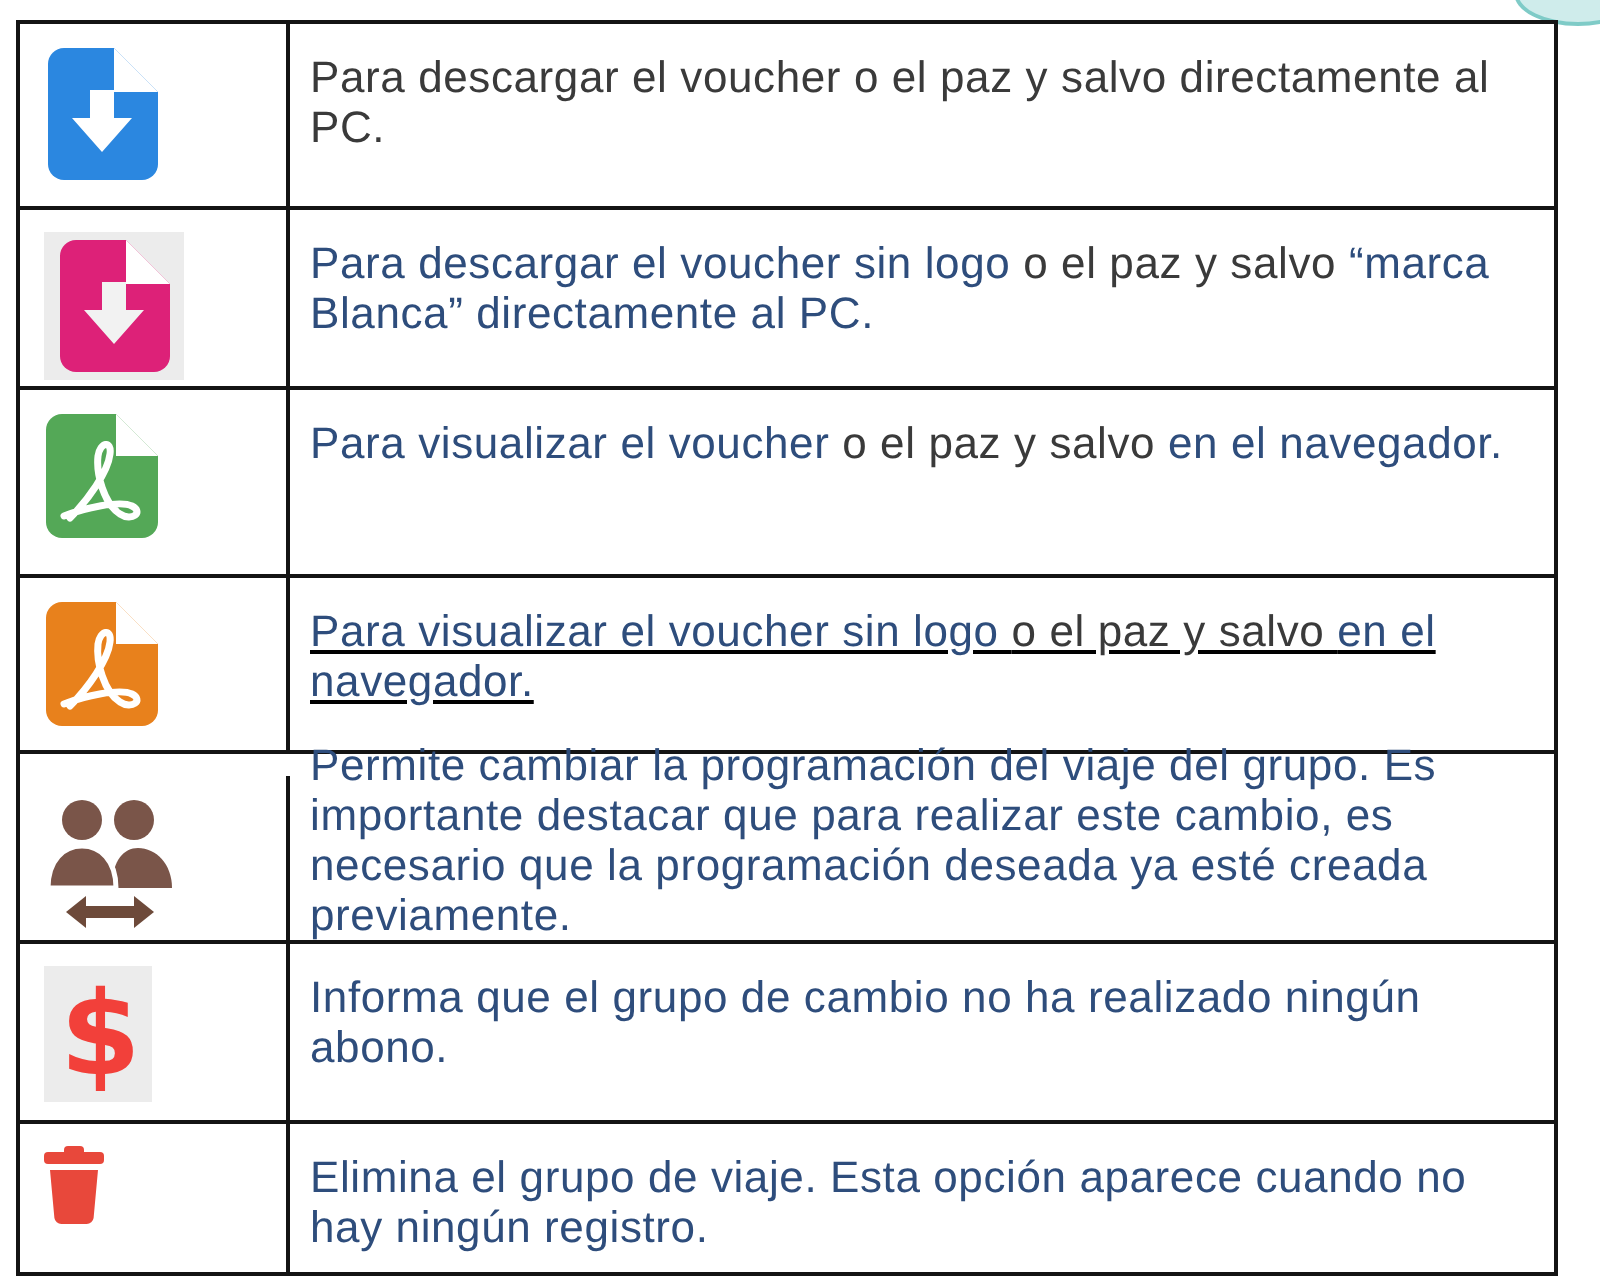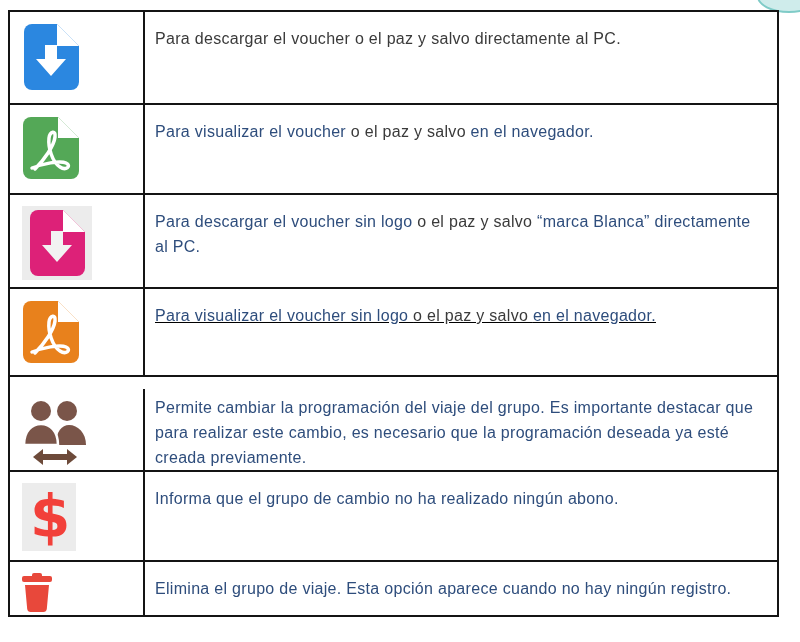--- a/index.html
+++ b/index.html
@@ -18,35 +18,35 @@
     border:2px solid var(--border);box-sizing:border-box;background:#fff;
   }
   .row{display:flex;border-bottom:2px solid var(--border);box-sizing:content-box;}
   .row:last-child{border-bottom:none;}
   .row:nth-child(1){height:91px;}
   .row:nth-child(2){height:88px;}
   .row:nth-child(3){height:92px;}
   .row:nth-child(4){height:86px;text-decoration:underline;}
   .row:nth-child(5){height:93px;align-items:flex-end;}
   .row:nth-child(6){height:88px;}
-  .row:nth-child(7){height:53px;}
+  .row:nth-child(7){height:74px;}
   .icon-cell{
     width:135px;border-right:2px solid var(--border);box-sizing:border-box;
     padding:11px 0 0 12px;flex:0 0 auto;
   }
   .icon-wrap{display:inline-block;line-height:0;}
   .icon-wrap.gray{background:var(--icon_bg_gray);padding:3px 6px;}
   .dollar-glyph{
     display:inline-block;line-height:62px;font-size:58px;font-weight:700;
     font-family:"DejaVu Sans", sans-serif;color:var(--red_dollar);
     padding:0 2px;letter-spacing:-2px;
   }
   .text-cell{
     flex:1 1 auto;padding:14px 18px 0 10px;box-sizing:border-box;
-    font-size:16px;line-height:25px;letter-spacing:0.3px;
+    font-size:22px;line-height:25px;letter-spacing:0.3px;
   }
   .desc{margin:0;}
   .tone-navy{color:var(--navy);}
   .tone-dark{color:var(--dark);}
 </style>
 </head>
 <body>
 
 <div class="page">
   <div class="bubble"></div>
@@ -59,41 +59,41 @@
     <path d="M23 22 h12 v14 h9 L29 53 L14 36 h9 z" fill="#ffffff"></path>
   </svg></span>
     </div>
     <div class="text-cell">
       <p class="desc"><span class="tone-dark">Para descargar el voucher o el paz y salvo directamente al PC.</span></p>
     </div>
   </div>
 
   <div class="row">
     <div class="icon-cell">
+      <span class="icon-wrap gray"><svg width="58" height="68" viewBox="0 0 58 68">
+    <path d="M10 1 h25 L57 23 v36 a8 8 0 0 1 -8 8 H10 a8 8 0 0 1 -8 -8 V9 a8 8 0 0 1 8 -8 z" fill="#dd2178"></path>
+    <path d="M35 1 L57 23 H35 z" fill="#ffffff"></path>
+    <path d="M23 22 h12 v14 h9 L29 53 L14 36 h9 z" fill="#f2f2f2"></path>
+  </svg></span>
+    </div>
+    <div class="text-cell">
+      <p class="desc"><span class="tone-navy">Para descargar el voucher sin logo </span><span class="tone-dark">o el paz y salvo </span><span class="tone-navy">“marca Blanca” directamente al PC.</span></p>
+    </div>
+  </div>
+
+  <div class="row">
+    <div class="icon-cell">
       <span class="icon-wrap"><svg width="58" height="64" viewBox="0 0 58 64">
     <path d="M9 1 h27 L57 22 v33 a8 8 0 0 1 -8 8 H9 a8 8 0 0 1 -8 -8 V9 a8 8 0 0 1 8 -8 z" fill="#54a857"></path>
     <path d="M36 1 L57 22 H36 z" fill="#ffffff"></path>
     <path d="M10 52 C20 48 38 44 44 47 C50 50 44 55 38 51 C30 46 26 31 27 22 C28 15 34 14 33 21 C32 30 22 44 13 53" fill="none" stroke="#ffffff" stroke-width="3.5" stroke-linecap="round"></path>
   </svg></span>
     </div>
     <div class="text-cell">
       <p class="desc"><span class="tone-navy">Para visualizar el voucher </span><span class="tone-dark">o el paz y salvo </span><span class="tone-navy">en el navegador.</span></p>
-    </div>
-  </div>
-
-  <div class="row">
-    <div class="icon-cell">
-      <span class="icon-wrap gray"><svg width="58" height="68" viewBox="0 0 58 68">
-    <path d="M10 1 h25 L57 23 v36 a8 8 0 0 1 -8 8 H10 a8 8 0 0 1 -8 -8 V9 a8 8 0 0 1 8 -8 z" fill="#dd2178"></path>
-    <path d="M35 1 L57 23 H35 z" fill="#ffffff"></path>
-    <path d="M23 22 h12 v14 h9 L29 53 L14 36 h9 z" fill="#f2f2f2"></path>
-  </svg></span>
-    </div>
-    <div class="text-cell">
-      <p class="desc"><span class="tone-navy">Para descargar el voucher sin logo </span><span class="tone-dark">o el paz y salvo </span><span class="tone-navy">“marca Blanca” directamente al PC.</span></p>
     </div>
   </div>
 
   <div class="row">
     <div class="icon-cell">
       <span class="icon-wrap"><svg width="58" height="64" viewBox="0 0 58 64">
     <path d="M9 1 h27 L57 22 v33 a8 8 0 0 1 -8 8 H9 a8 8 0 0 1 -8 -8 V9 a8 8 0 0 1 8 -8 z" fill="#e8811c"></path>
     <path d="M36 1 L57 22 H36 z" fill="#ffffff"></path>
     <path d="M10 52 C20 48 38 44 44 47 C50 50 44 55 38 51 C30 46 26 31 27 22 C28 15 34 14 33 21 C32 30 22 44 13 53" fill="none" stroke="#ffffff" stroke-width="3.5" stroke-linecap="round"></path>
   </svg></span>

